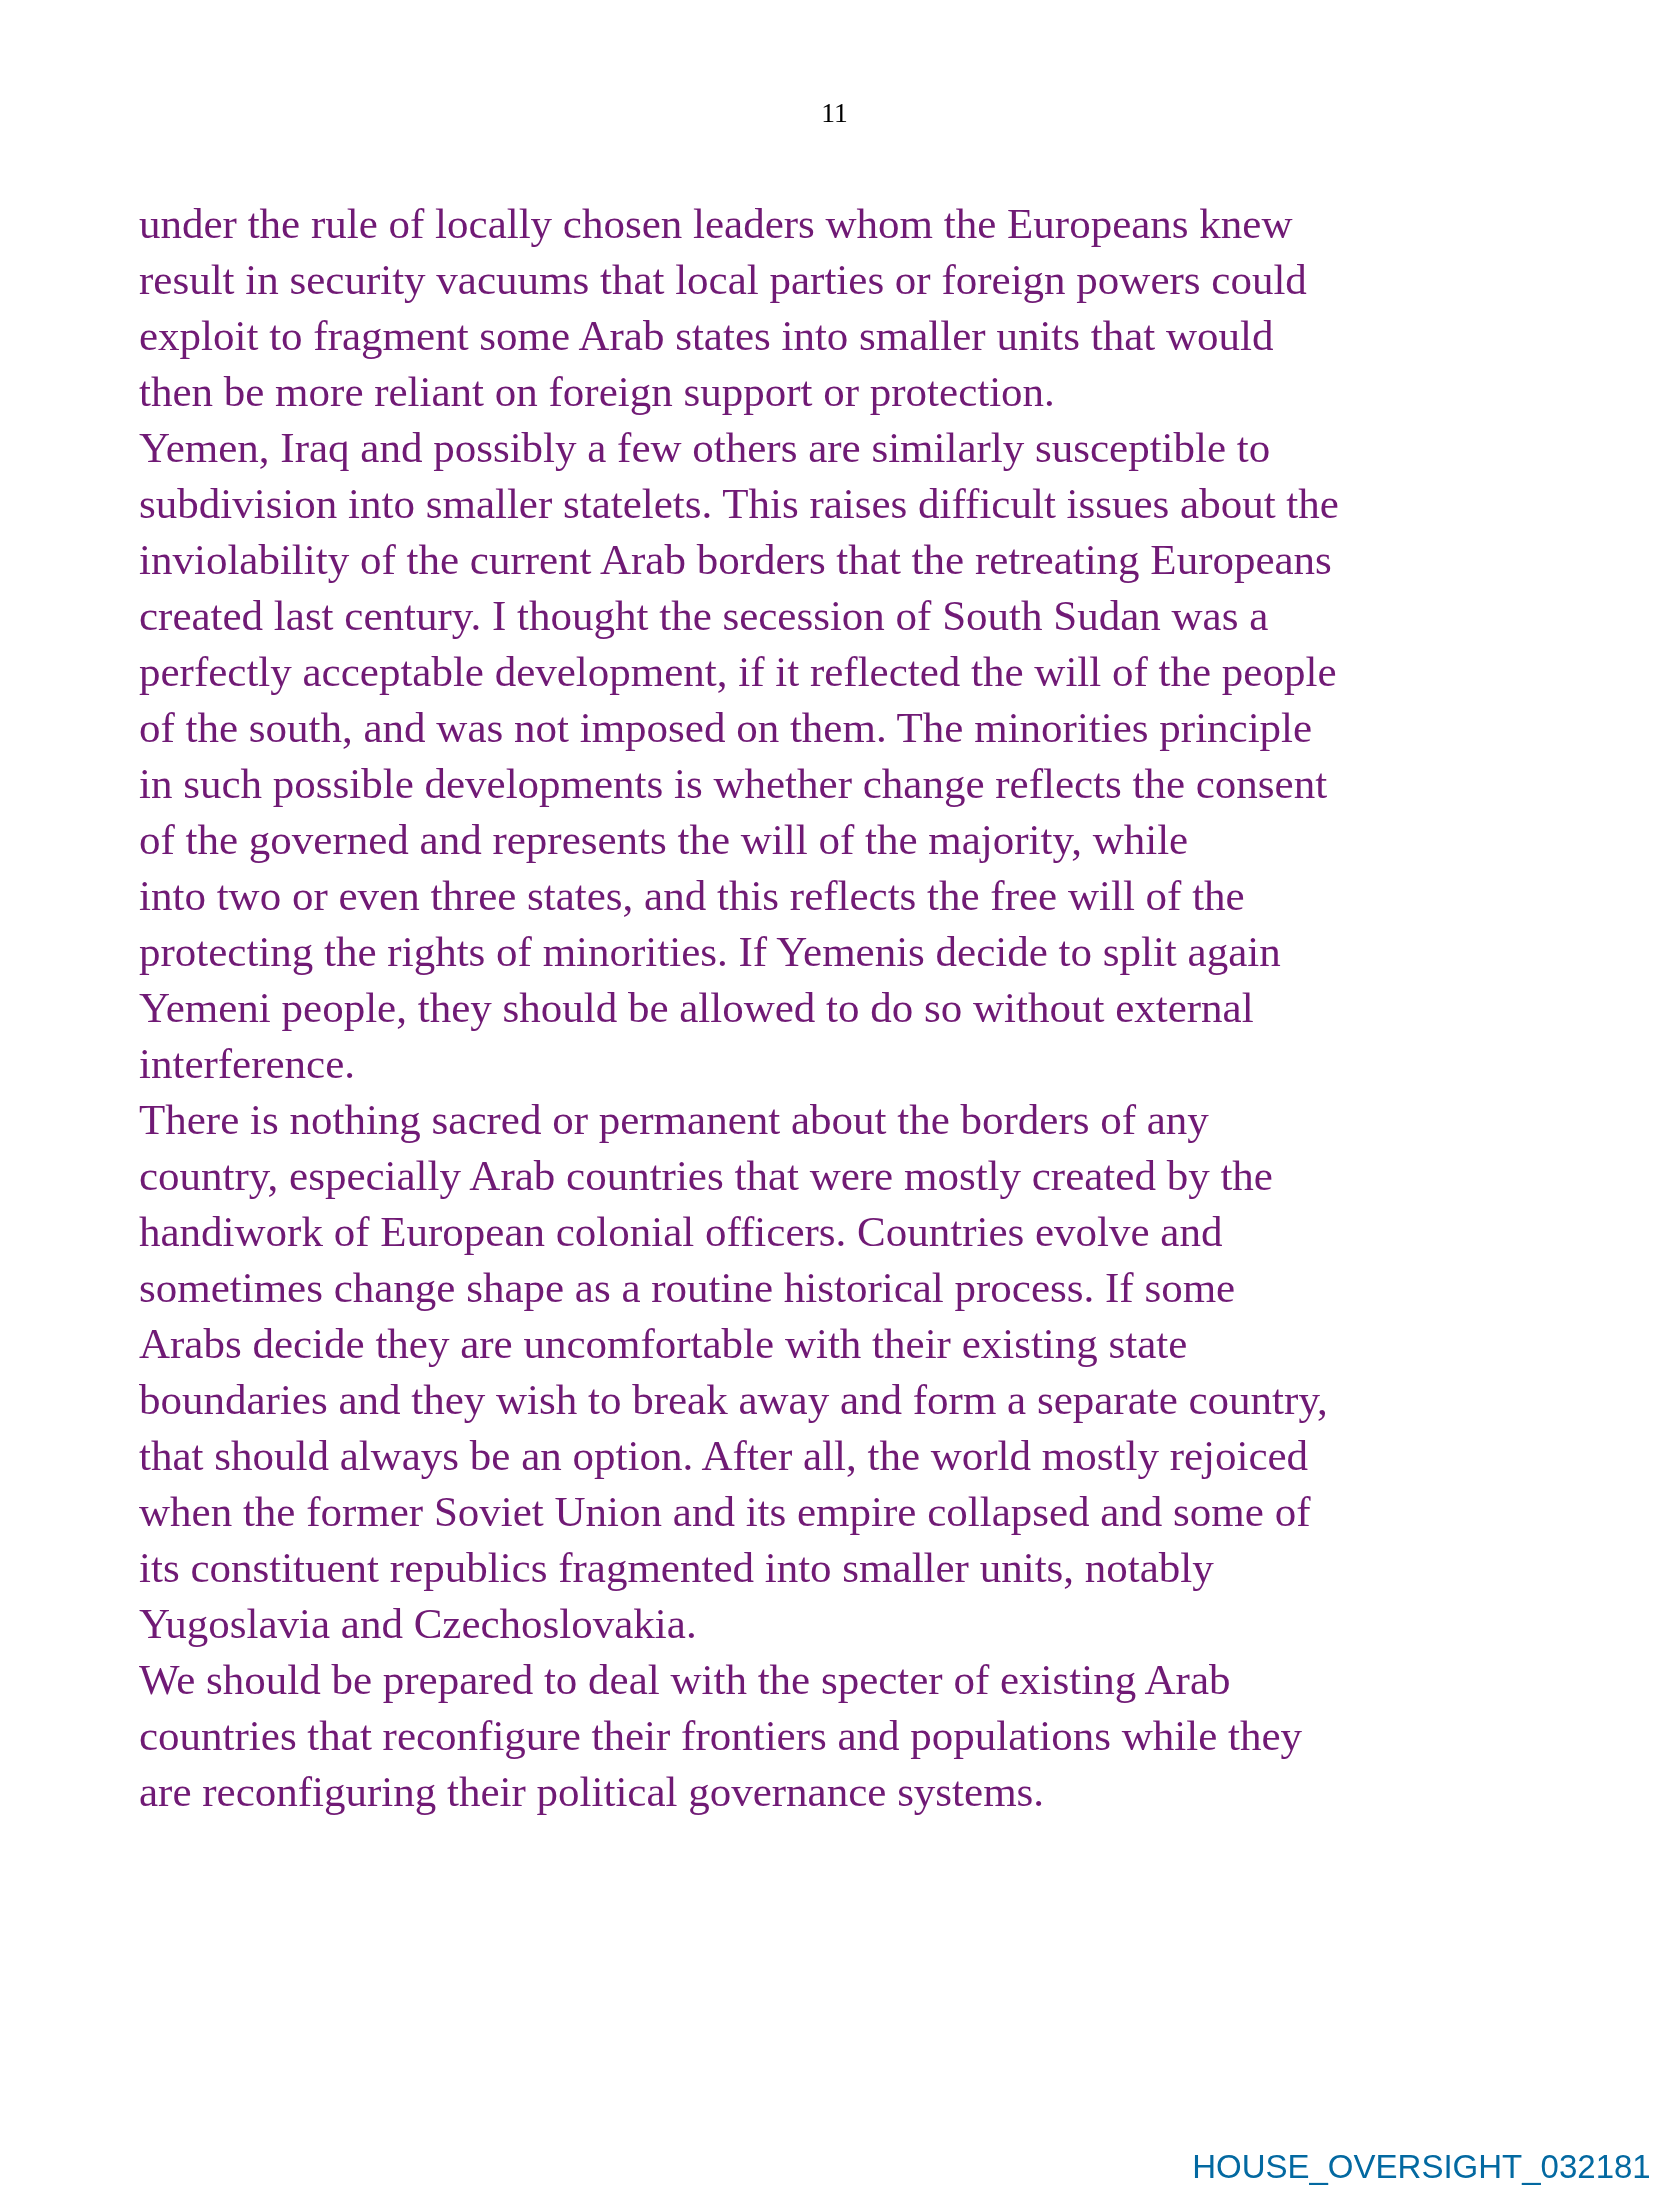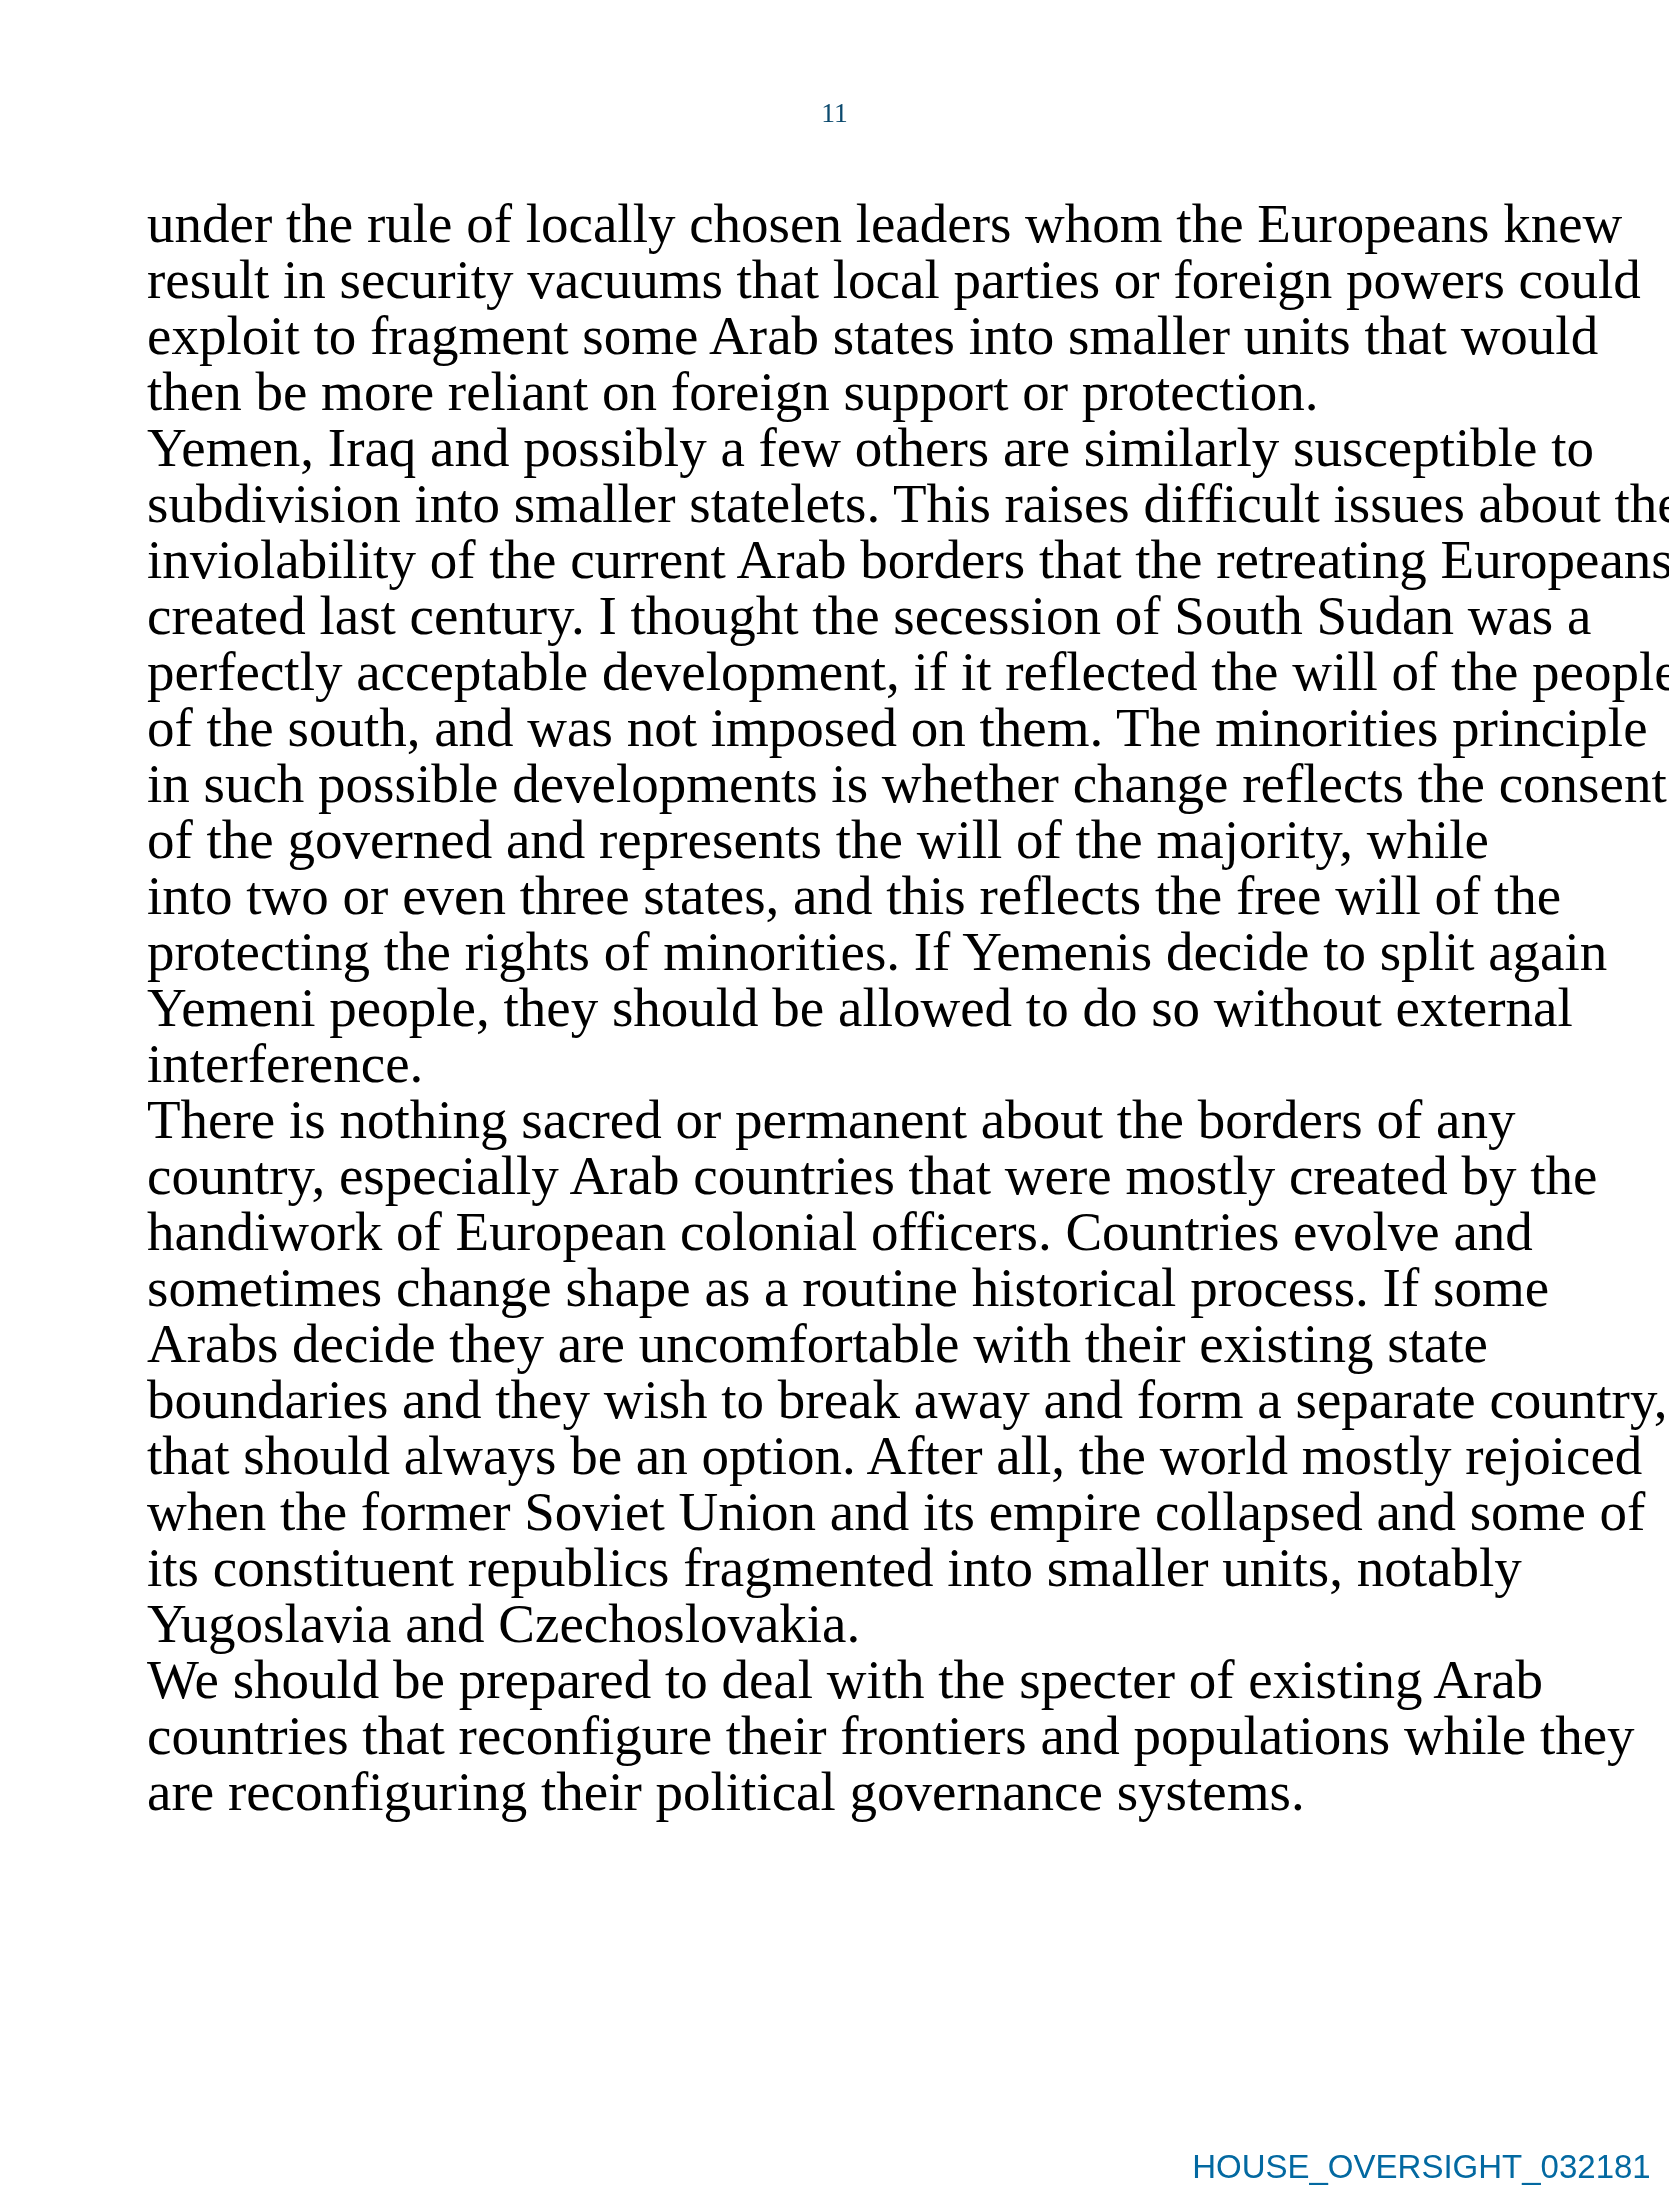--- a/index.html
+++ b/index.html
@@ -1,23 +1,23 @@
 <!DOCTYPE html>
 <html style="font-size:10.5px"><head>
 <meta charset="utf-8">
 <style>
   html, body { margin: 0; padding: 0; background: #ffffff; }
   body { width: 1669px; height: 2205px; position: relative; overflow: hidden; }
   .page-number {
     position: absolute; top: 97px; left: 0; width: 1669px; text-align: center;
-    font-family: "Liberation Serif", serif; font-size: 27.5px; color: #0c4a6e;
+    font-family: "Liberation Serif", serif; font-size: 27.5px; color: #000000;
   }
   .body-text {
-    position: absolute; top: 196px; left: 147px; width: 1407px;
-    font-family: "Liberation Serif", serif; font-size: 55px; line-height: 56px; color: #000000;
+    position: absolute; top: 196px; left: 139px; width: 1407px;
+    font-family: "Liberation Serif", serif; font-size: 43px; line-height: 56px; color: #701a75;
   }
   .line { white-space: nowrap; display: block; height: 56px; }
   .footer-id {
     position: absolute; top: 2148px; right: 18.3px;
     font-family: "Liberation Sans", sans-serif; font-size: 33px; color: #0369a1;
     letter-spacing: 0px;
   }
 </style>
 </head>
 <body>

